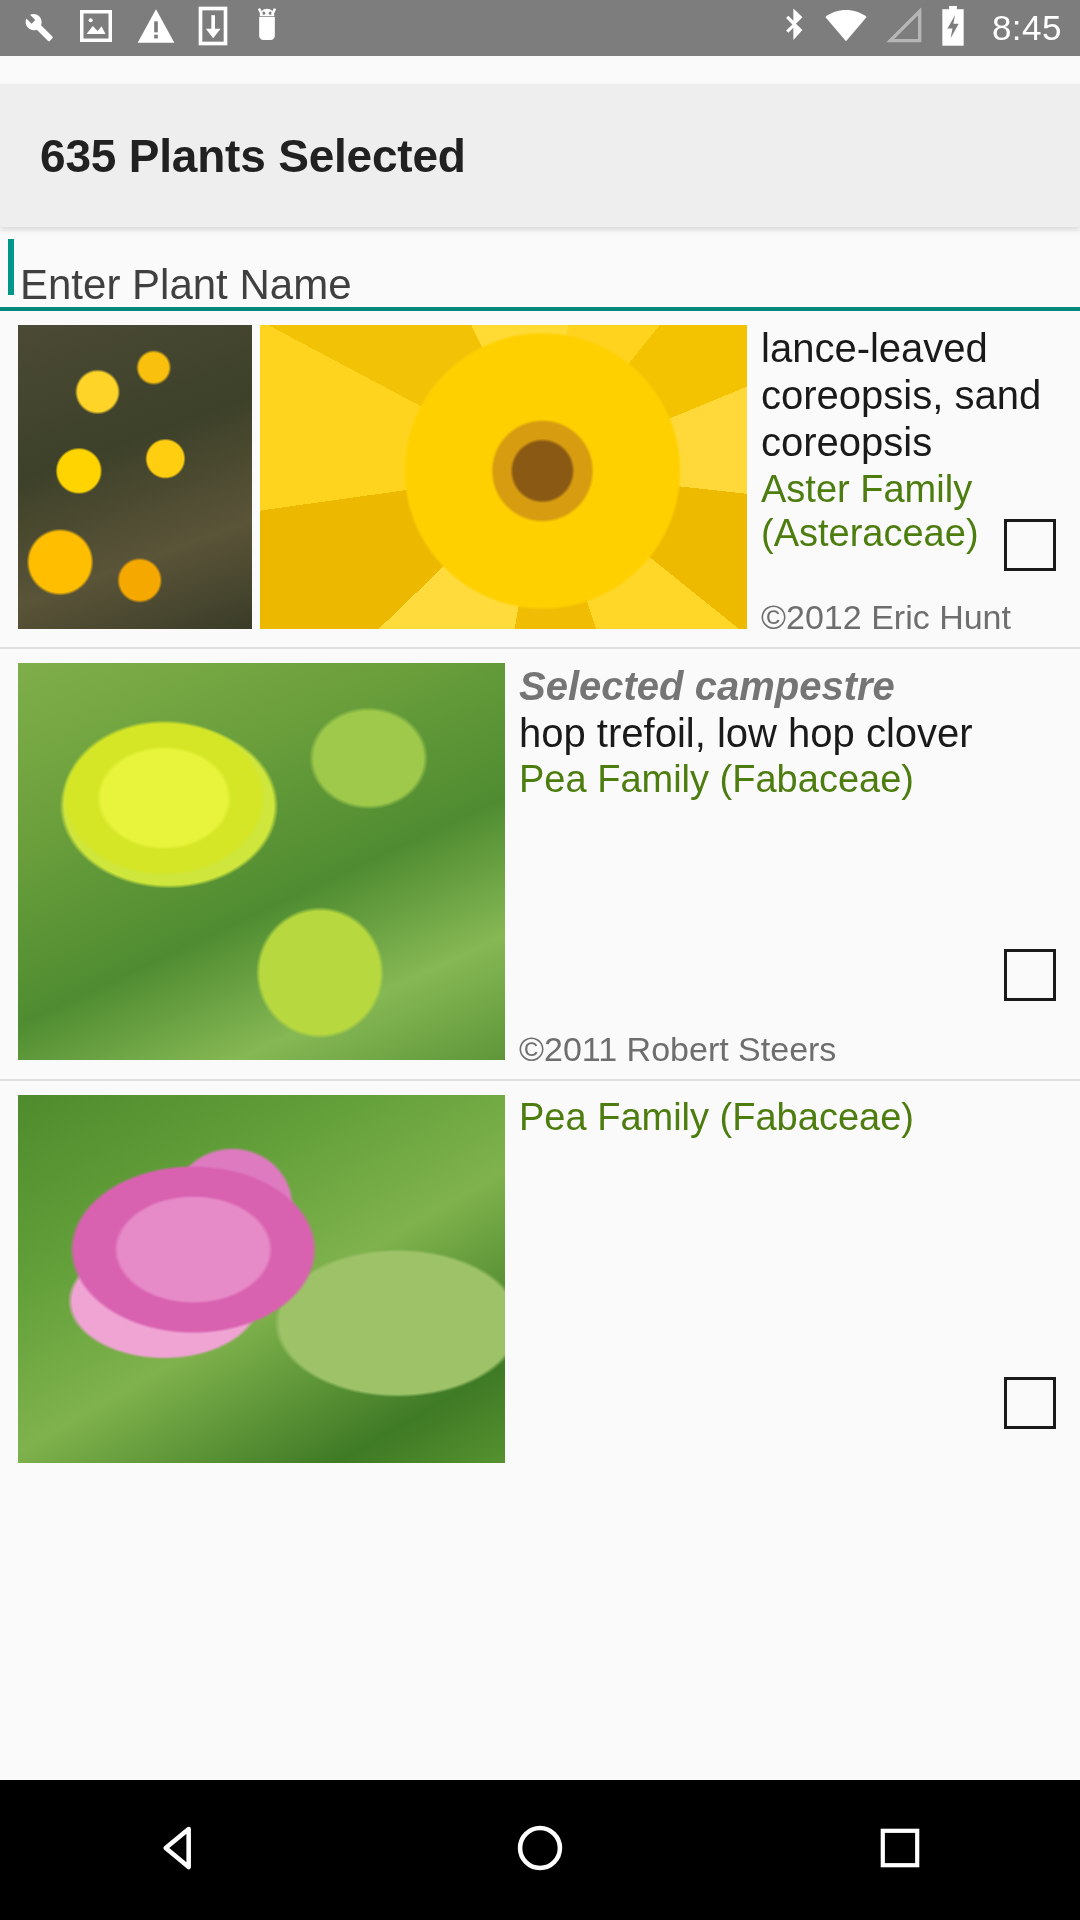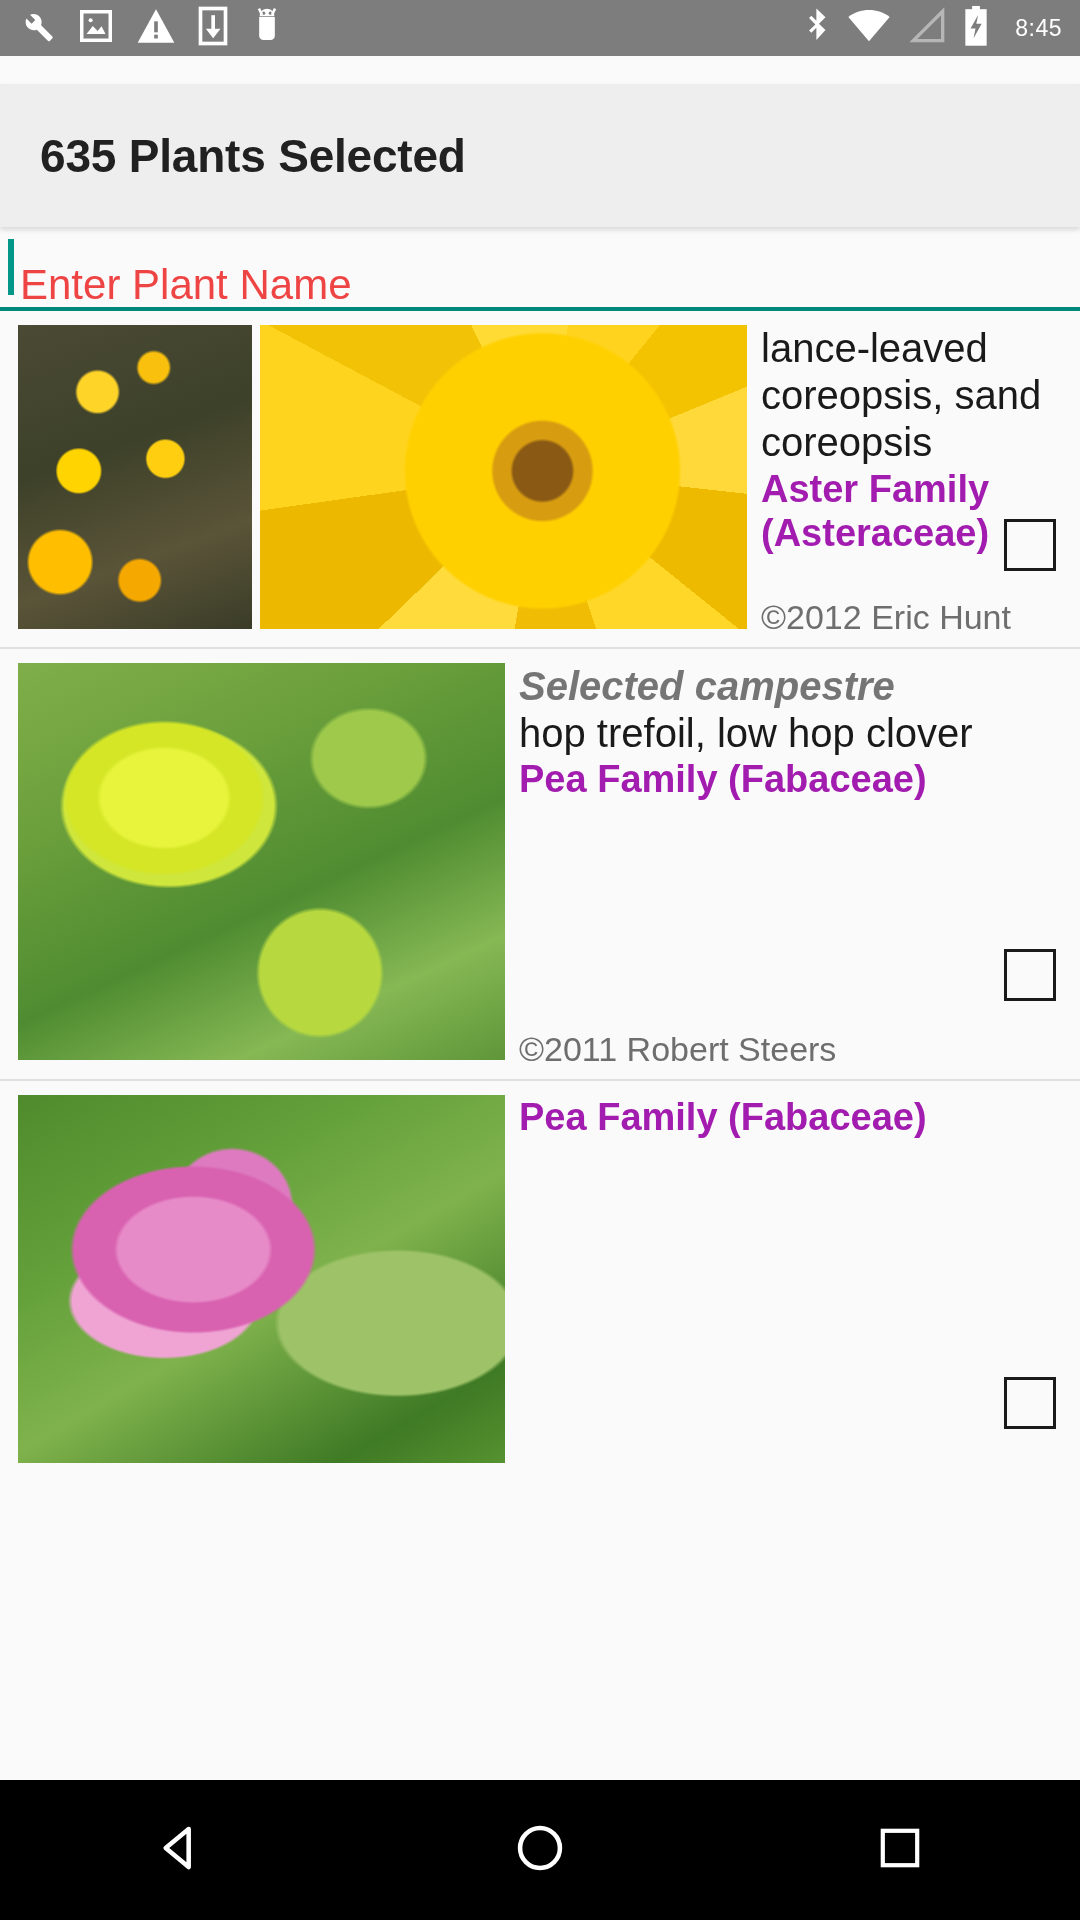--- a/index.html
+++ b/index.html
@@ -18,21 +18,21 @@
     display:flex;
     align-items:center;
     padding:0 18px;
     position:relative;
   }
   .sb-left { display:flex; align-items:center; gap:22px; }
   .sb-right { display:flex; align-items:center; gap:16px; margin-left:auto; }
   .sb-ico { display:block; }
   .sb-time {
     color:#ffffff;
-    font-size:23px;
+    font-size:35px;
     font-weight:400;
     margin-left:10px;
     letter-spacing:0.5px;
   }
 
   
   .appbar {
     height:143px;
     background:#eeeeee;
     display:flex;
@@ -66,21 +66,21 @@
   }
   .caret {
     width:6px;
     height:56px;
     background:#009688;
     flex:0 0 auto;
     margin-right:6px;
   }
   .search-placeholder {
     font-size:42px;
-    color:#ef4444;
+    color:#404040;
     font-weight:400;
     white-space:nowrap;
     margin-top:36px;
   }
 
   
   .list {
     background:#fafafa;
     height:1165px;
     overflow:hidden;
@@ -128,23 +128,23 @@
     line-height:1.18;
   }
   .common-name {
     font-size:40px;
     color:#1a1a1a;
     line-height:1.18;
     font-weight:400;
   }
   .family {
     font-size:38px;
-    color:#a21caf;
+    color:#4d7c0f;
     line-height:1.18;
-    font-weight:700;
+    font-weight:400;
   }
   .credit {
     font-size:34px;
     color:#6e6e6e;
     font-weight:400;
     margin-top:auto;
     padding-top:6px;
   }
   .cb-slot {
     position:absolute;

